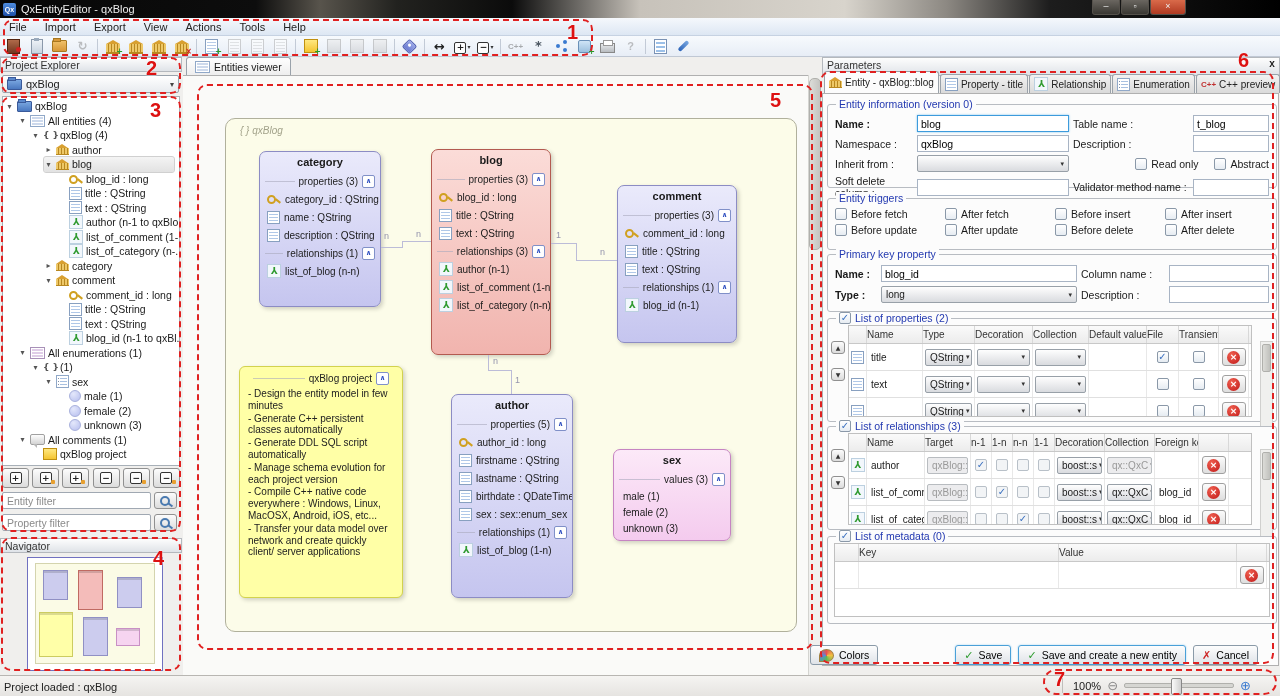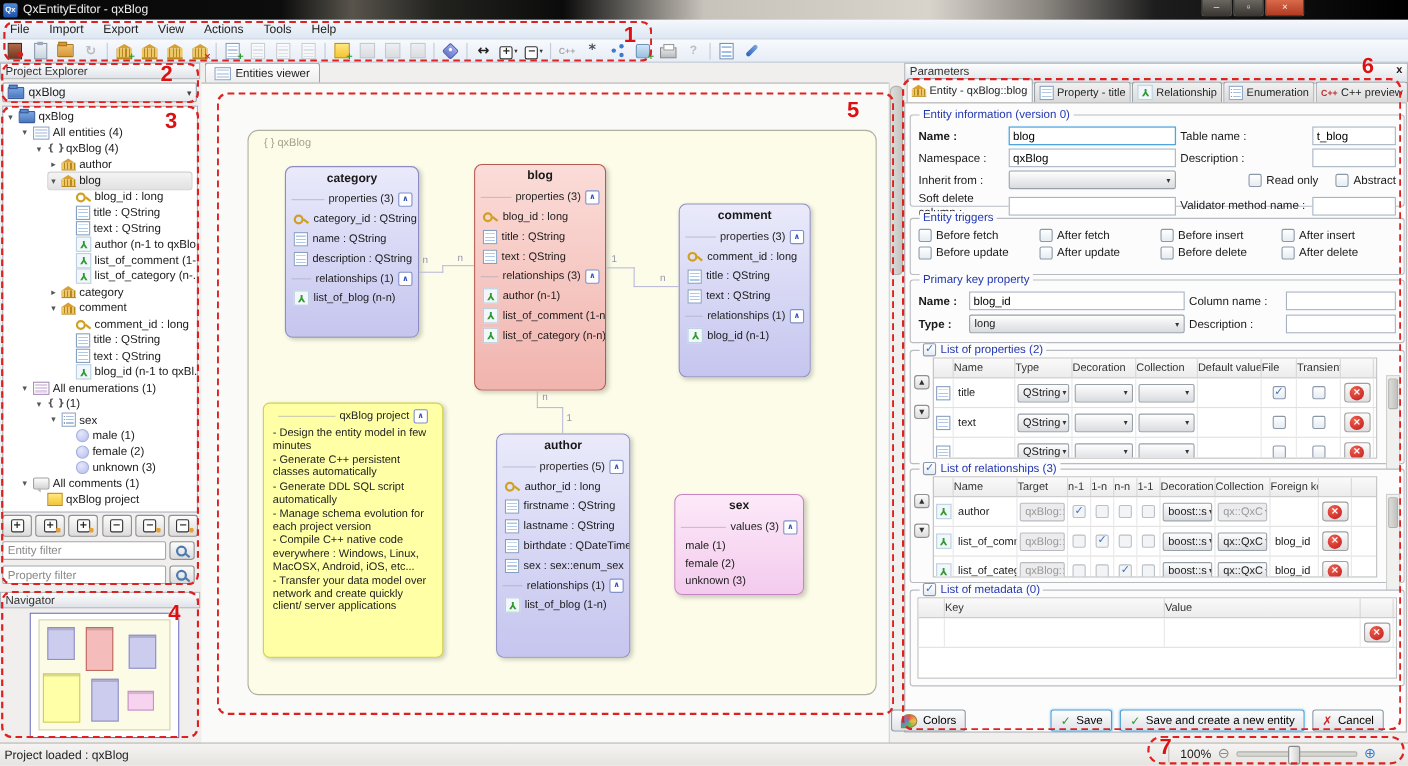--- a/index.html
+++ b/index.html
@@ -126,21 +126,21 @@
   .mini-pink{background:#f6d4f0;border-color:#c890c4}
   .mini-yellow{background:#ffffa8;border-color:#cccc60}
   
   .vtab{position:absolute;left:186px;top:57px;height:18px;display:flex;align-items:center;gap:4px;padding:0 8px;
      background:linear-gradient(#fefefe,#ededed);border:1px solid #9aa2aa;border-bottom:none;border-radius:3px 3px 0 0;font-size:10.5px}
   .viewer{position:absolute;left:183px;top:75px;width:625px;height:600px;background:#fafaf8;border-top:1px solid #b0b0b0}
   .vscroll{position:absolute;left:808px;top:75px;width:12px;height:600px;background:#f0f0ee;border-left:1px solid #d4d4d0}
   .vthumb{position:absolute;left:809px;top:78px;width:10px;height:170px;background:linear-gradient(90deg,#dcdcd8,#c4c4c0);
      border:1px solid #b0b0ac;border-radius:5px}
   .canvas{position:absolute;left:225px;top:118px;width:570px;height:512px;background:#fcfce9;border:1px solid #b0b09c;border-radius:10px}
-  .cvlabel{position:absolute;left:14px;top:6px;color:#a2a28a;font-size:10px}
+  .cvlabel{position:absolute;left:14px;top:6px;font-style:italic;color:#a2a28a;font-size:10px}
   .ent{position:absolute;border:1px solid;border-radius:7px;box-shadow:2px 2px 4px rgba(0,0,0,.18);font-size:10px;box-sizing:border-box}
   .ent-purple{background:linear-gradient(#eaeafb,#c5c5ef);border-color:#8c8cc4}
   .ent-red{background:linear-gradient(#fbdcd8,#f1b4ae);border-color:#b35a50}
   .ent-pink{background:linear-gradient(#fce9f8,#f4cbee);border-color:#c684c2}
   .ent-title{font-weight:bold;font-size:11px;text-align:center;padding-top:4px;height:16px}
   .ent-sec{display:flex;align-items:center;height:18px;padding:0 5px;gap:4px}
   .sec-line{flex:1;height:1px;background:#a8a8bc;opacity:.6}
   .sec-label{color:#222}
   .sec-btn{width:11px;height:11px;flex:none;background:#fff;border:1px solid #8090c8;border-radius:2px;
      color:#3050c0;font:bold 7px "DejaVu Sans";line-height:10px;text-align:center}

